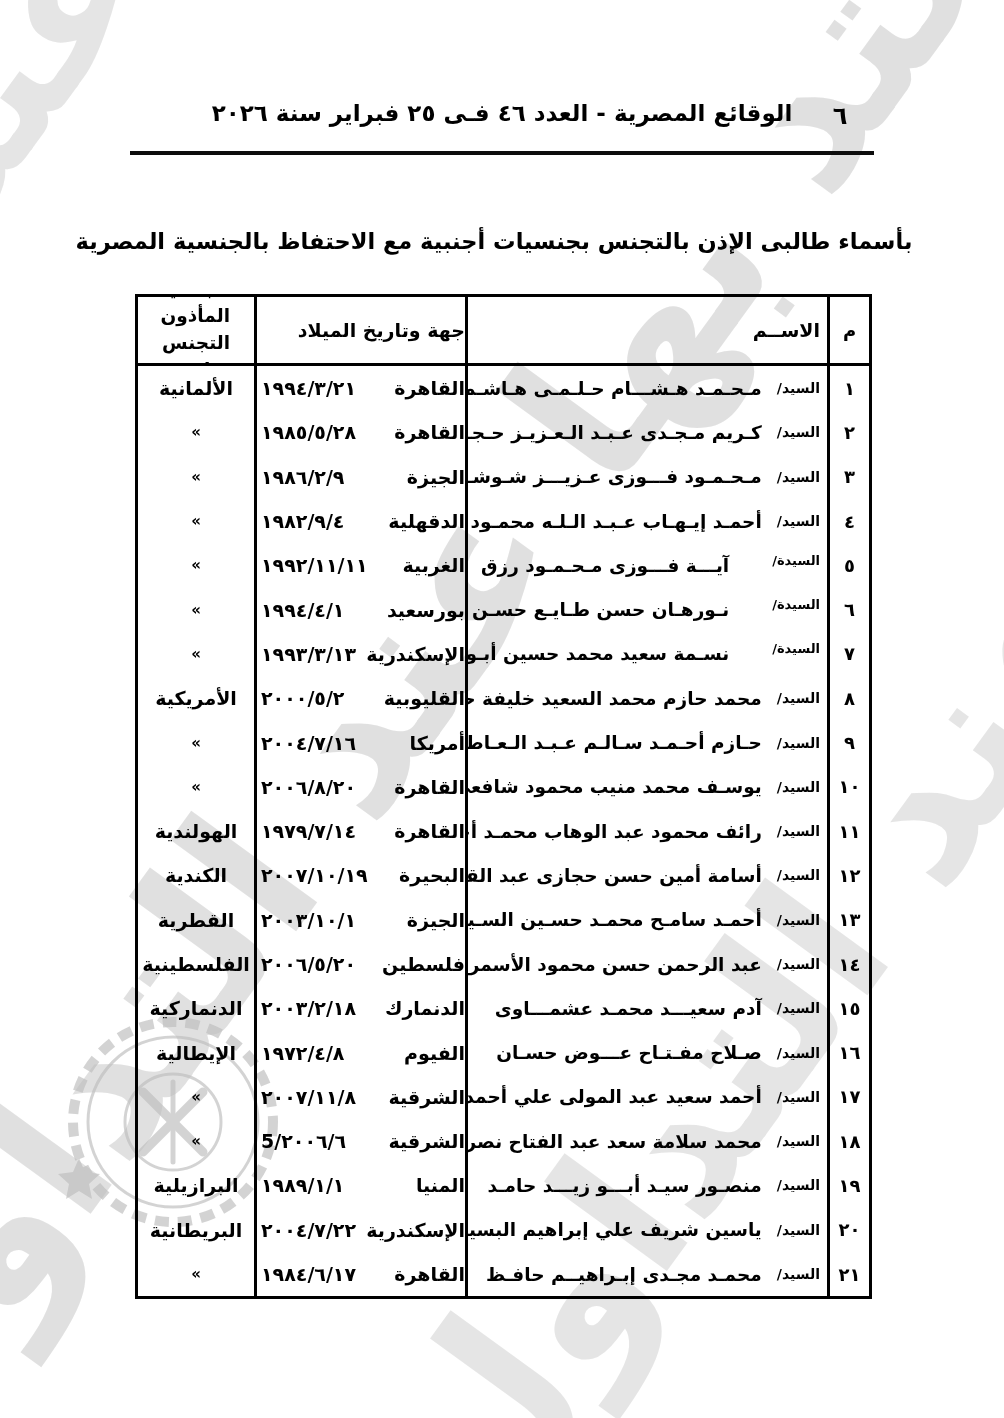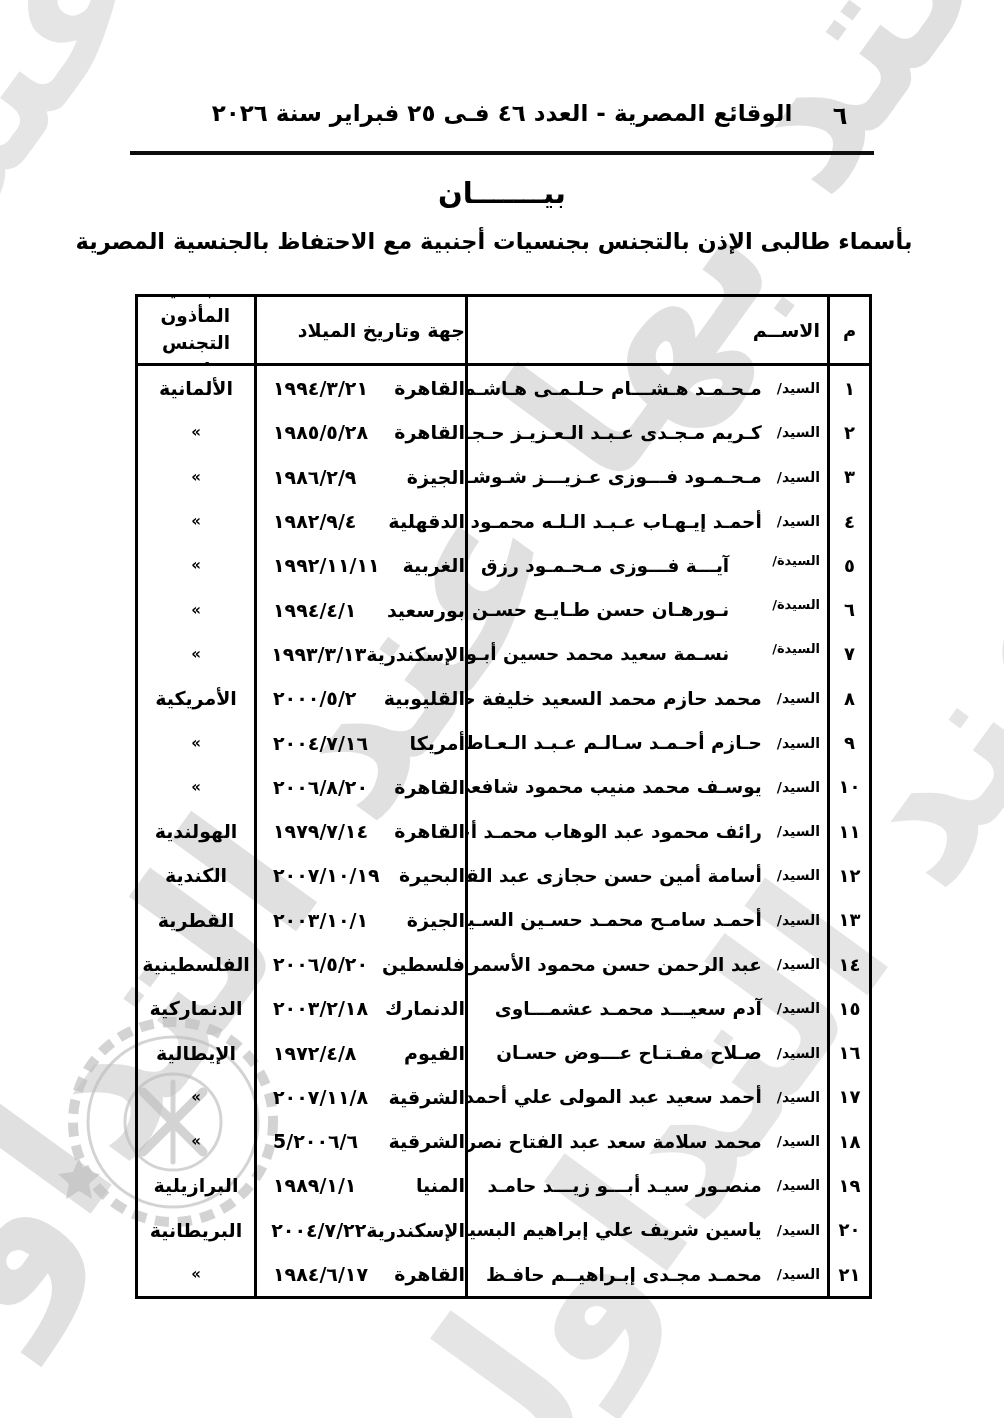--- a/index.html
+++ b/index.html
@@ -77,21 +77,21 @@
   .h-birth{ justify-content:center; }
   .h-nat  { flex-direction:column; align-items:flex-start; justify-content:center;
             padding-right:24px; line-height:1.45; font-size:18.5px; }
   .c-num  { justify-content:center; font-size:18px; }
   .c-name { justify-content:flex-start; padding-right:7px; gap:15px; white-space:nowrap; }
   .c-name .hon { font-size:14px; flex:none; }
   .c-name .hon.small { font-size:13px; position:relative; top:-5px;margin-left:28px; }
   .c-name .nm { font-size:18.5px; }
   .c-birth{ justify-content:space-between; white-space:nowrap; }
   .c-birth .place { }
-  .c-birth .bdate { padding-left:16px; }
+  .c-birth .bdate { padding-left:4px; }
   .c-nat  { justify-content:center; }
   .c-nat.ditto { font-size:15px; }
 </style>
 </head>
 <body>
 
 <div class="page">
 
   <div class="wm-text wm1">صورة إلكترونية لا يعتد بها عند التداول</div>
   <div class="wm-text wm2">صورة إلكترونية لا يعتد بها عند التداول</div>
@@ -110,21 +110,20 @@
   </svg>
 
   <div class="content">
 
     <div class="page-header-row">
       <span>الوقائع المصرية - العدد ٤٦ فـى ٢٥ فبراير سنة ٢٠٢٦</span>
     </div>
     <div class="page-num">٦</div>
     <div class="header-rule"></div>
 
-    <div class="doc-title">بيـــــــان</div>
     <div class="doc-subtitle">بأسماء طالبى الإذن بالتجنس بجنسيات أجنبية مع الاحتفاظ بالجنسية المصرية</div>
 
     <div class="tbl">
       <div class="tr">
         <div class="th h-num  c-num">م</div>
         <div class="th h-name c-name">الاســم</div>
         <div class="th h-birth c-birth">جهة وتاريخ الميلاد</div>
         <div class="th h-nat">
           <span>الجنسية المأذون</span>
           <span>التجنس بها</span>

